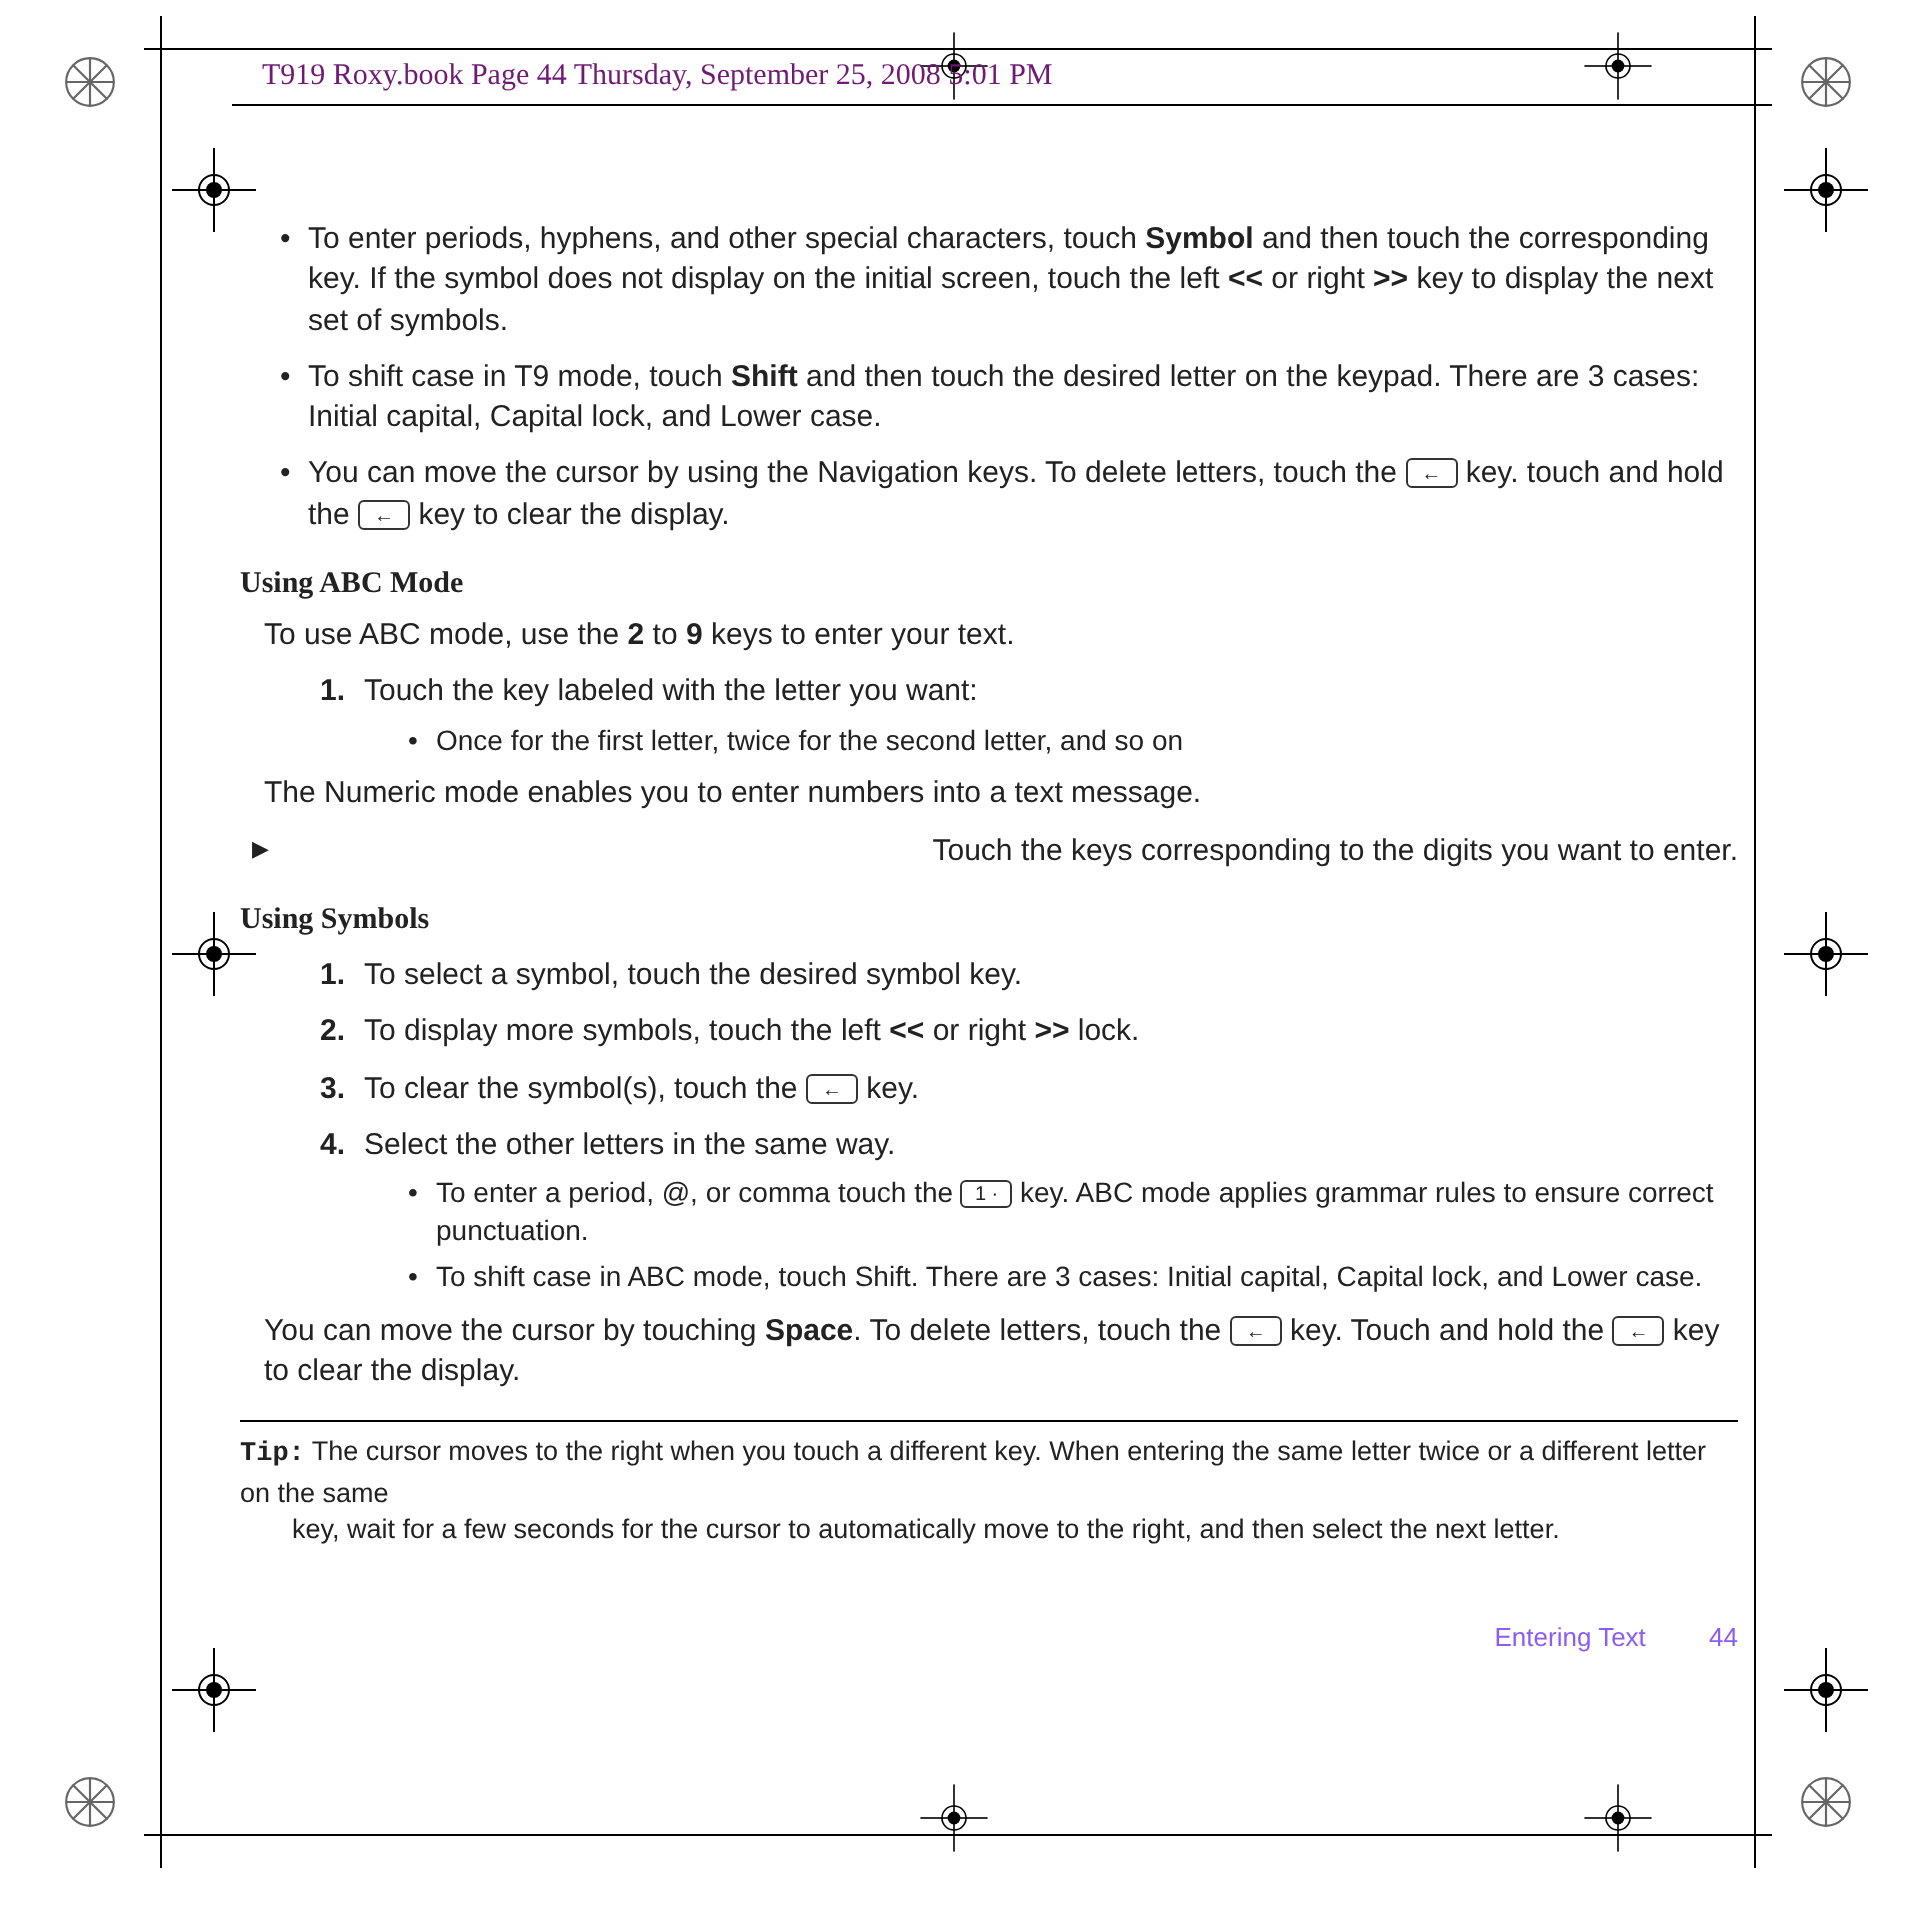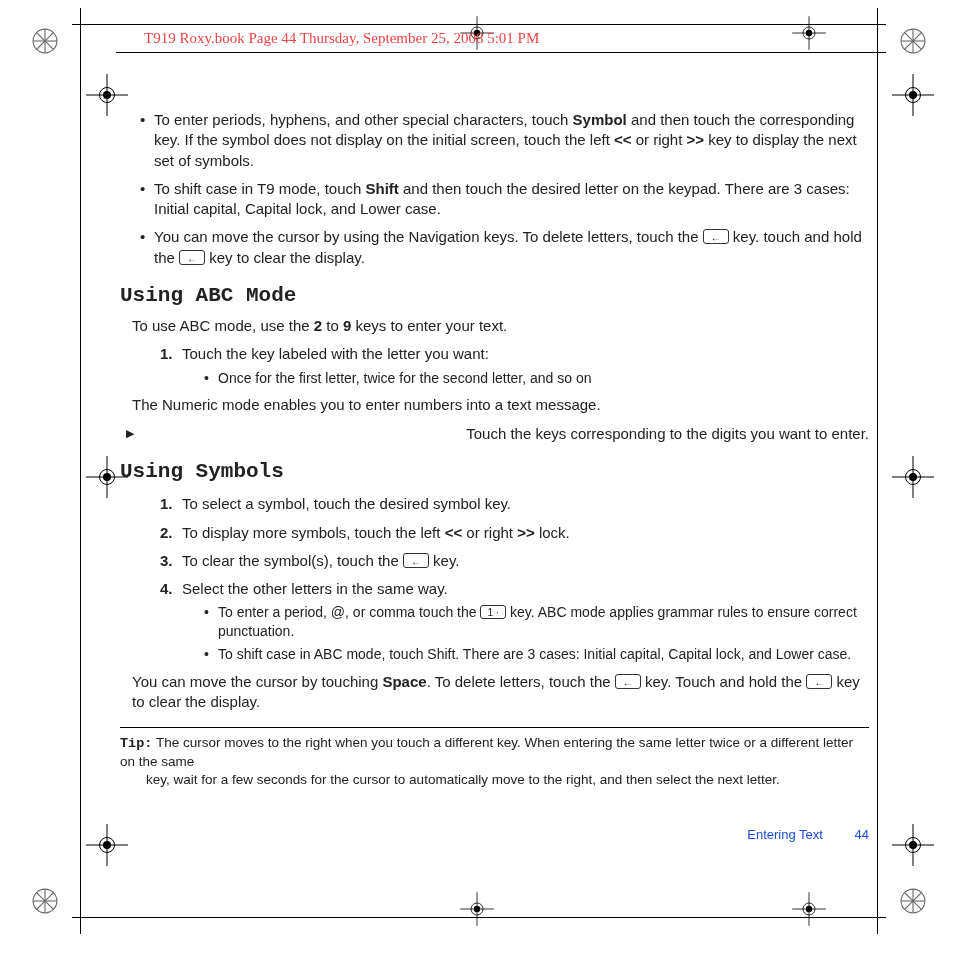--- a/index.html
+++ b/index.html
@@ -15,35 +15,35 @@
   .reg::before, .reg::after { content: ""; position: absolute; background: #000; }
   .reg::before { left: 50%; top: -6px; width: 1px; height: 42px; transform: translateX(-0.5px);}
   .reg::after  { top: 50%; left: -6px; height: 1px; width: 42px; transform: translateY(-0.5px);}
   .reg .c { position: absolute; left: 50%; top: 50%; width: 16px; height: 16px; border: 1px solid #000; border-radius: 50%; transform: translate(-50%,-50%);}
   .reg .c::after { content:""; position:absolute; left:50%; top:50%; width:8px; height:8px; background:#000; border-radius:50%; transform:translate(-50%,-50%);}
 
   .hline { position: absolute; height: 1px; background: #000; }
   .vline { position: absolute; width: 1px; background: #000; }
 
   .header-meta {
-    position: absolute; left: 144px; top: 30px; font-family: "Times New Roman", Times, serif;
-    font-size: 15px; color: #ef4444;
+    position: absolute; left: 131px; top: 30px; font-family: "Times New Roman", Times, serif;
+    font-size: 15px; color: #701a75;
   }
 
   .page {
     position: absolute; left: 120px; right: 85px; top: 110px; bottom: 110px;
     font-size: 15px; line-height: 1.35;
   }
 
   .bullet-list { list-style: none; padding-left: 20px; }
   .bullet-list > li { position: relative; margin-bottom: 8px; padding-left: 14px; font-stretch: condensed; }
   .bullet-list > li::before { content: "•"; position: absolute; left: 0; top: 0; }
   .narrow { font-family: "Arial Narrow", Arial, sans-serif; }
 
-  h3 { font-family: Liberation Mono, monospace; font-weight: 800; font-size: 21px; margin: 14px 0 6px 0; }
+  h3 { font-family: Liberation Serif, serif; font-weight: 800; font-size: 15px; margin: 14px 0 6px 0; }
   .intro { margin: 4px 0 8px 12px; }
   .ol { list-style: none; padding-left: 40px; }
   .ol > li { position: relative; margin: 8px 0; padding-left: 22px; }
   .ol > li .num { position: absolute; left: 0; top: 0; font-weight: bold; font-family: Arial, sans-serif; }
   .sub-b { list-style: none; padding-left: 22px; margin-top: 4px;}
   .sub-b > li { position: relative; padding-left: 14px; margin: 4px 0; font-family: "Arial Narrow", Arial, sans-serif; font-size: 14px;}
   .sub-b > li::before { content:"•"; position:absolute; left:0; top:0; }
 
   .arrow-line { position: relative; padding-left: 26px; margin: 4px 0 10px 0; text-align: right;}
   .arrow-line::before { content:"▶"; position:absolute; left:6px; top:2px; font-size:11px;}
@@ -52,21 +52,21 @@
     display: inline-block; border: 1px solid #333; border-radius: 3px; padding: 0 6px;
     font-size: 10px; line-height: 14px; vertical-align: 1px; min-width: 22px; text-align: center;
     font-family: Arial, sans-serif; height: 14px;
   }
   .key.big { height: 15px; line-height: 15px; min-width: 26px;}
   .tip-rule { border: none; border-top: 1px solid #000; margin: 14px 0 6px 0; }
   .tip { font-family: "Arial Narrow", Arial, sans-serif; font-size: 13.5px; padding-left: 0;}
   .tip b { font-family: Liberation Mono, monospace; }
   .tip-indent { padding-left: 26px; display: block;}
 
-  .footer { position: absolute; right: 0; bottom: 0; font-size: 13px; color: #1d4ed8;}
+  .footer { position: absolute; right: 0; bottom: 16px; font-size: 13px; color: #8b5cf6;}
   .footer .pg { display: inline-block; margin-left: 28px;}
 
   b, strong { font-weight: bold; }
 </style>
 </head>
 <body>
 
 <span class="ornament" style="left:32px; top:28px;">
   <svg viewBox="0 0 24 24">
       <circle cx="12" cy="12" r="11" fill="none" stroke="#666"></circle>

